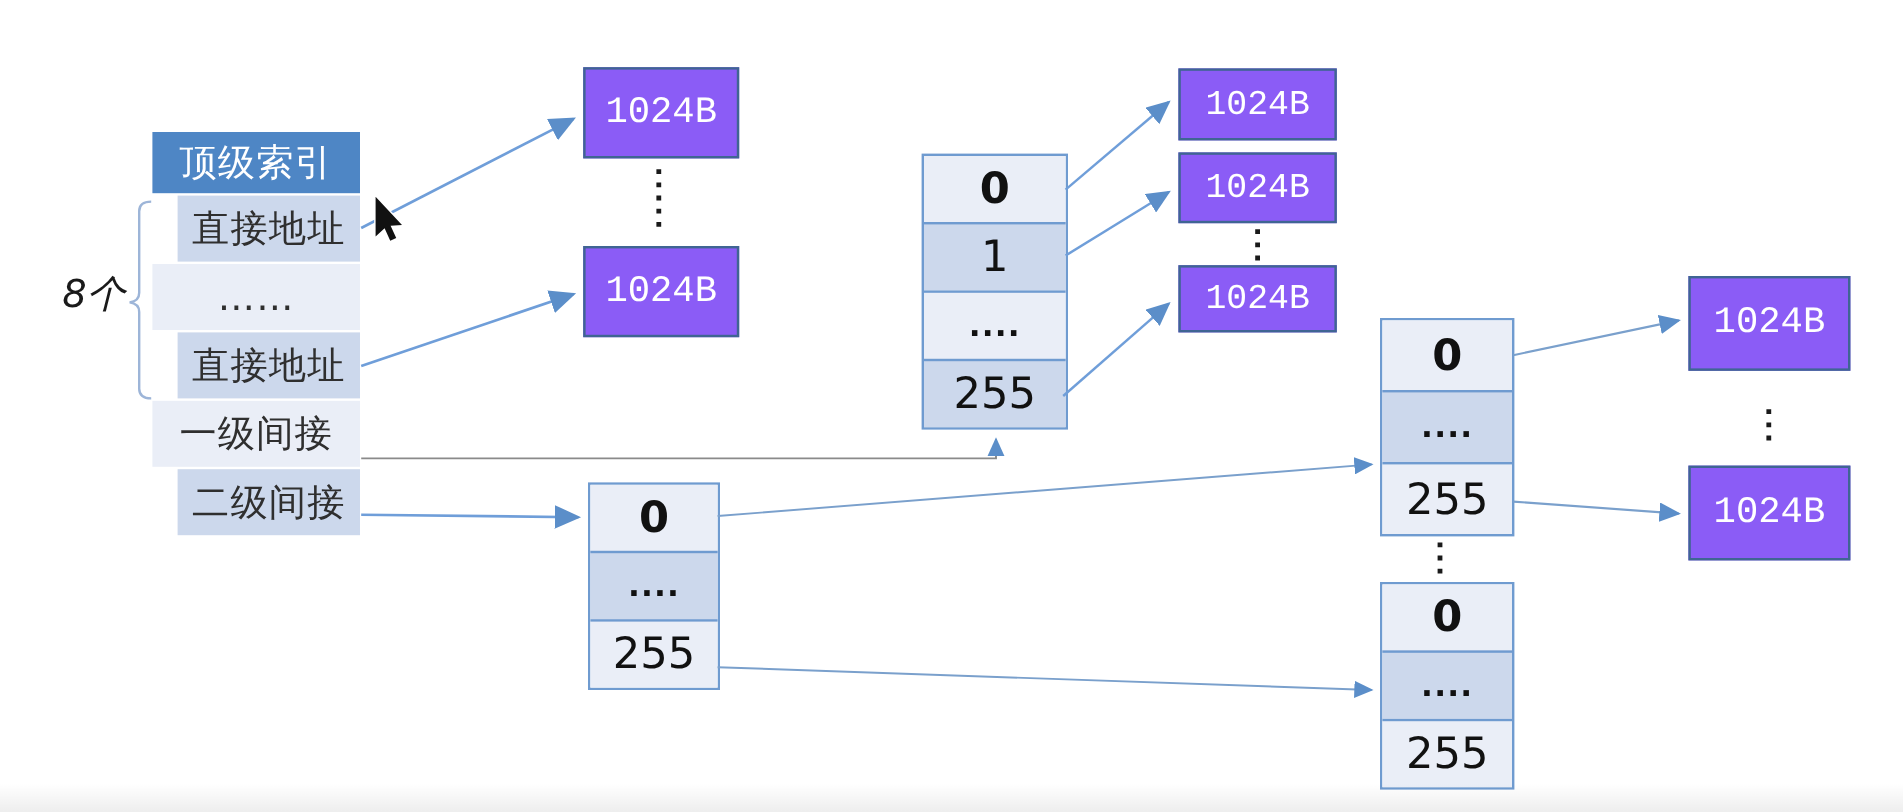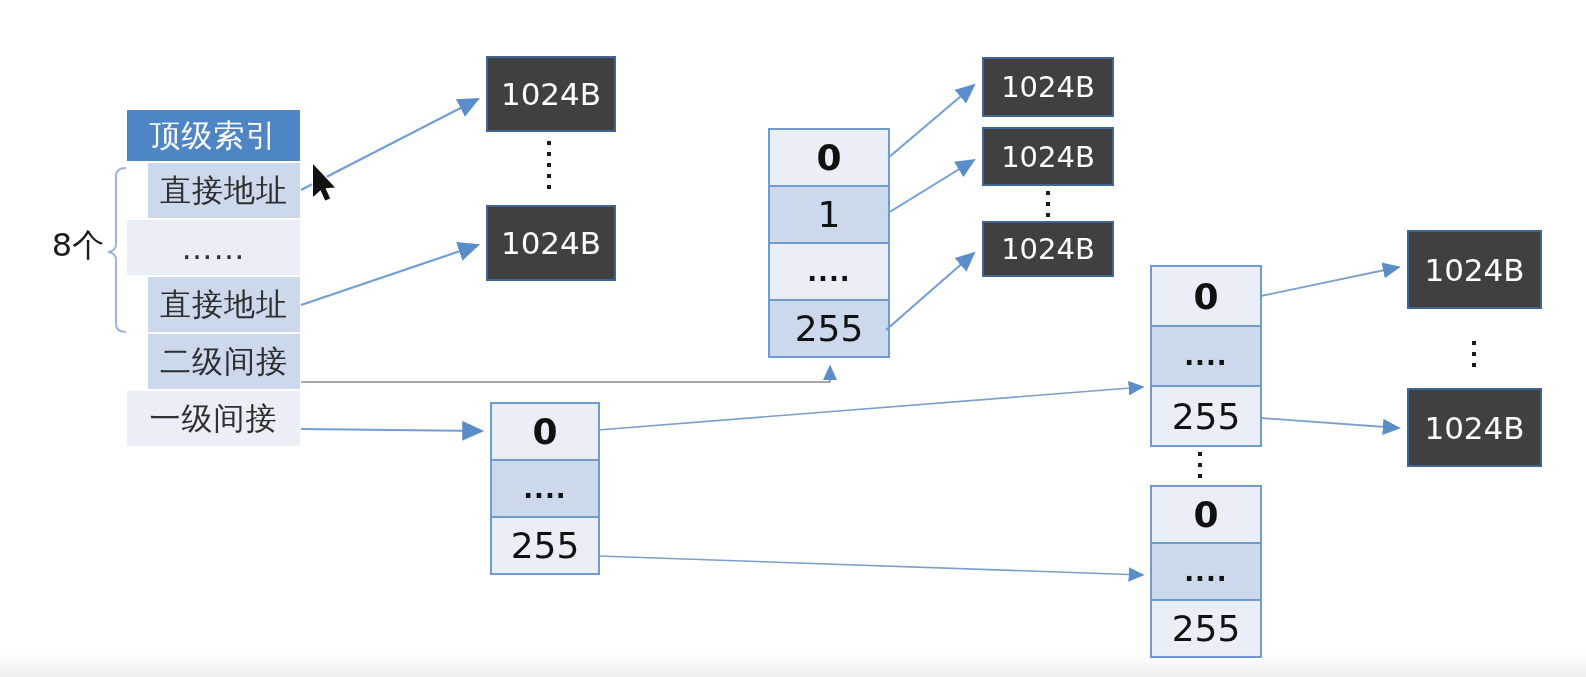--- a/index.html
+++ b/index.html
@@ -29,43 +29,43 @@
     font-size:36px;color:#111;
   }
   .tbl .cell:first-child{border-top:none;}
   .tbl.t-tall .cell{height:58px;}
   .cell.light{background:#eaeef7;}
   .cell.dark{background:#ccd8ec;}
   .cell.b{font-weight:bold;}
   .cell.dots{font-size:26px;font-weight:bold;letter-spacing:1px;}
   
   .block{
-    position:absolute;background:#404040;border:2px solid #3f6593;color:#ffffff;
+    position:absolute;background:#8b5cf6;border:2px solid #3f6593;color:#ffffff;
     display:flex;align-items:center;justify-content:center;
-    font-size:31px;box-sizing:border-box;
+    font-size:31px;box-sizing:border-box;font-family:Liberation Mono, monospace;
   }
   
   .count-label{position:absolute;left:48px;top:224px;width:60px;
-    font-size:32px;color:#1a1a1a;text-align:center;}
+    font-size:32px;color:#1a1a1a;text-align:center;font-style:italic;}
   #overlay{position:absolute;left:0;top:0;pointer-events:none;}
   .bottom-fade{position:absolute;left:0;bottom:0;width:100%;height:24px;
     background:linear-gradient(to bottom,rgba(0,0,0,0),rgba(0,0,0,0.07));}
 </style>
 </head>
 <body>
 
 <div id="canvas">
 
   <div class="tier-table">
     <div class="tier-header">顶级索引</div>
     <div class="tier-row shade-dark">直接地址</div>
     <div class="tier-row shade-light">……</div>
     <div class="tier-row shade-dark">直接地址</div>
+    <div class="tier-row shade-light">一级间接</div>
     <div class="tier-row shade-dark">二级间接</div>
-    <div class="tier-row shade-light">一级间接</div>
   </div>
 
   <div class="count-label">8个</div>
 
   <div class="block" style="left:486px;top:56px;width:130px;height:76px;">1024B</div>
   <div class="block" style="left:486px;top:205px;width:130px;height:76px;">1024B</div>
 
   <div class="tbl" style="left:768px;top:128px;width:118px;">
     <div class="cell light b">0</div>
     <div class="cell dark">1</div>

